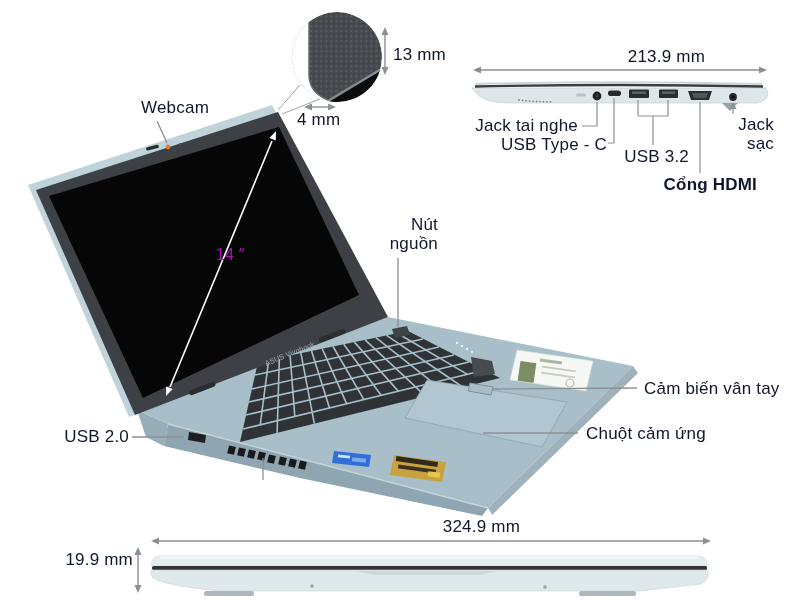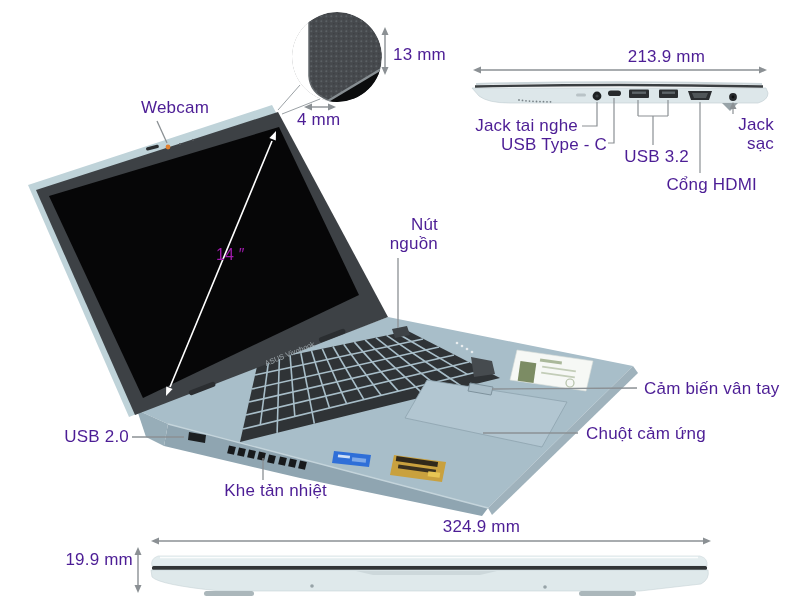--- a/index.html
+++ b/index.html
@@ -1,19 +1,19 @@
 <!DOCTYPE html>
 <html><head>
 <meta charset="utf-8">
 <style>
   html,body{margin:0;padding:0;background:#fff;}
   #stage{position:relative;width:800px;height:600px;background:#fff;overflow:hidden;
          font-family:"Liberation Sans",sans-serif;}
   #art{position:absolute;left:0;top:0;z-index:0;}
-  .lbl{position:absolute;z-index:1;font-size:17px;line-height:1.12;color:#4c1d95;
+  .lbl{position:absolute;z-index:1;font-size:17px;line-height:1.12;color:#0f172a;
        letter-spacing:.2px;white-space:nowrap;}
   .ctr{text-align:right;}
   .rt{text-align:right;}
   .wht{color:#a21caf;font-size:16px;}
 </style>
 </head>
 <body>
 
 <div id="stage">
 
@@ -255,39 +255,38 @@
 </svg>
 
   <div class="lbl ctr" style="left:125px;top:98px;width:84px;">Webcam</div>
 
   <div class="lbl wht" style="left:216px;top:246px;">14 ″</div>
 
   <div class="lbl ctr" style="left:358px;top:215px;width:80px;"><span>Nút</span><br><span>nguồn</span></div>
 
   <div class="lbl rt" style="left:40px;top:427px;width:89px;">USB 2.0</div>
 
-  <div class="lbl ctr" style="left:203px;top:481px;width:124px;">Khe tản nhiệt</div>
 
   <div class="lbl" style="left:644px;top:379px;">Cảm biến vân tay</div>
 
   <div class="lbl" style="left:586px;top:424px;">Chuột cảm ứng</div>
 
   <div class="lbl" style="left:393px;top:45px;">13 mm</div>
 
   <div class="lbl" style="left:297px;top:110px;">4 mm</div>
 
   <div class="lbl ctr" style="left:555px;top:47px;width:150px;">213.9 mm</div>
 
   <div class="lbl rt" style="left:450px;top:116px;width:128px;">Jack tai nghe</div>
 
   <div class="lbl rt" style="left:450px;top:135px;width:157px;">USB Type - C</div>
 
   <div class="lbl ctr" style="left:613px;top:147px;width:76px;">USB 3.2</div>
 
   <div class="lbl ctr" style="left:701px;top:115px;width:60px;margin-left:13px;"><span>Jack</span><br><span>sạc</span></div>
 
-  <div class="lbl ctr" style="left:645px;top:175px;width:112px;">Cổng HDMI</div>
+  <div class="lbl ctr" style="left:645px;top:175px;width:112px;font-weight:bold;">Cổng HDMI</div>
 
   <div class="lbl ctr" style="left:385px;top:517px;width:135px;">324.9 mm</div>
 
   <div class="lbl rt" style="left:48px;top:550px;width:85px;">19.9 mm</div>
 
 </div>
 
 </body></html>

